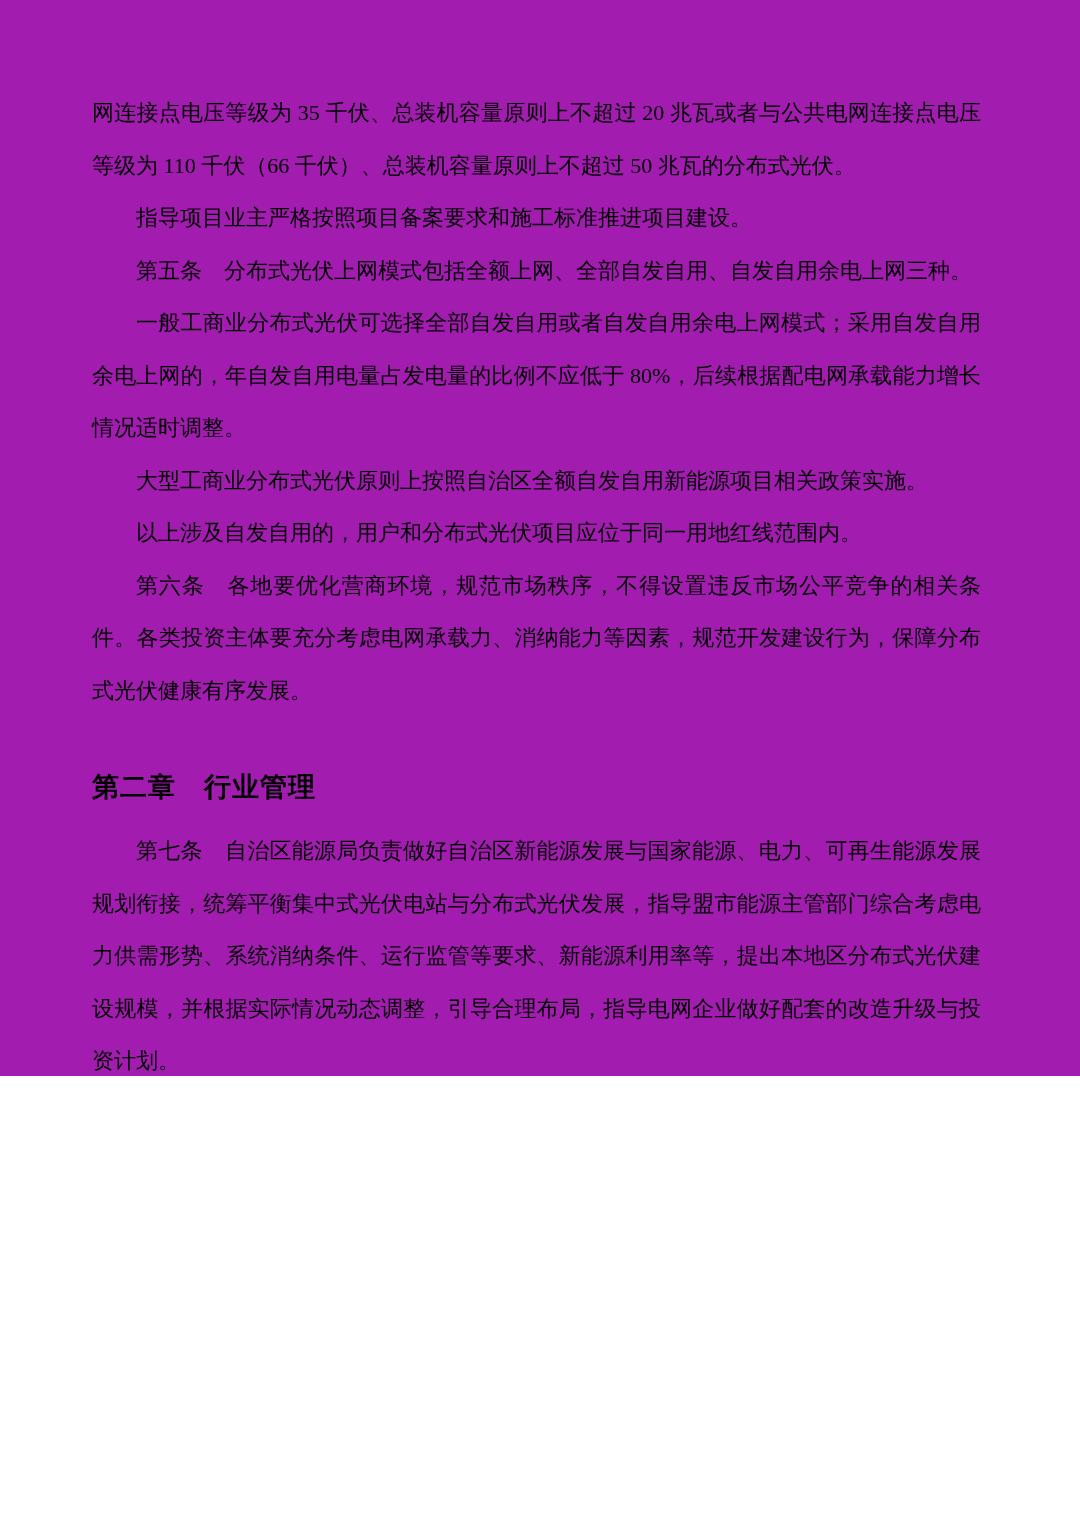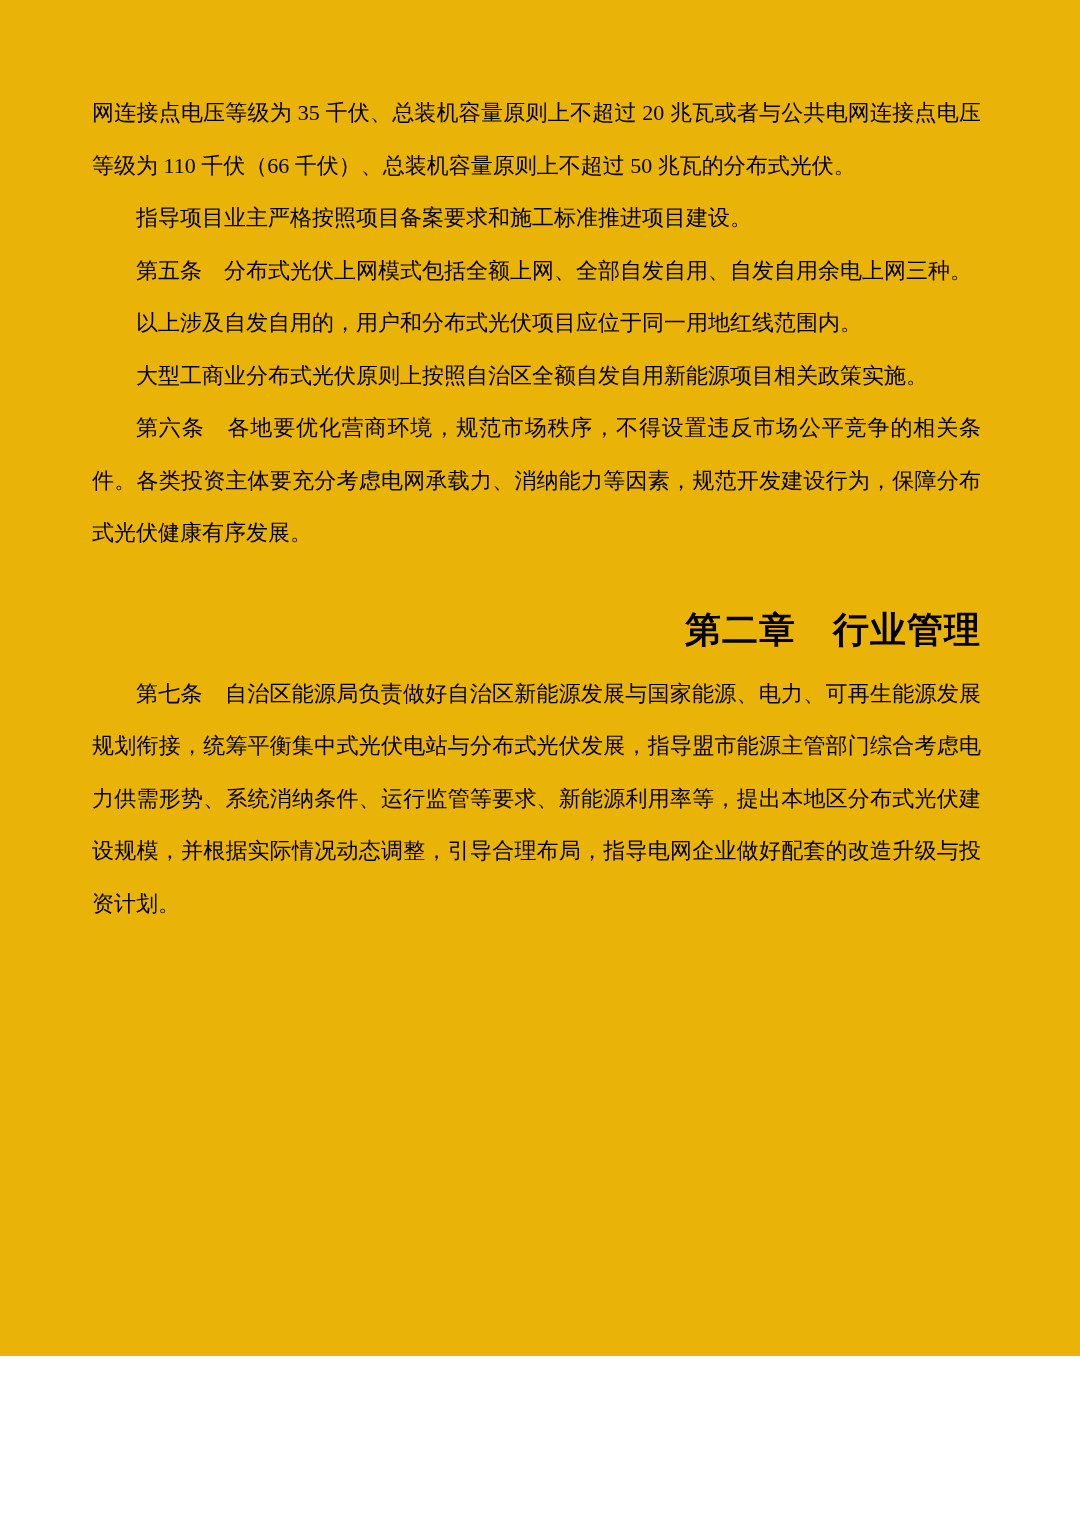--- a/index.html
+++ b/index.html
@@ -3,22 +3,22 @@
 <meta charset="utf-8">
 <style>
   html, body {
     margin: 0;
     padding: 0;
     background: #ffffff;
   }
   .page {
     position: relative;
     width: 1080px;
-    height: 1356px;
-    background: #eab308;
+    height: 1076px;
+    background: #a21caf;
     overflow: hidden;
     font-family: "Liberation Serif", serif;
     color: #000000;
   }
   .body-text {
     position: absolute;
     left: 92px;
     top: 87px;
     width: 889px;
     font-size: 22px;
@@ -32,23 +32,23 @@
     text-indent: 2em;
   }
   .para.first {
     text-indent: 0;
   }
   .lead {
     font-weight: normal;
   }
   .chapter {
     margin: 44px 0 12px 0;
-    font-size: 36px;
+    font-size: 27px;
     font-weight: 600;
-    text-align: right;
+    text-align: left;
     text-indent: 0;
     line-height: 52px;
     letter-spacing: 1px;
   }
   .page-number {
     position: absolute;
     left: 99px;
     top: 1393px;
     font-size: 23px;
     line-height: 28px;
@@ -61,24 +61,25 @@
 <div class="page">
   <div class="body-text">
 
     <p class="para first"><b class="lead"></b><span>网连接点电压等级为 35 千伏、总装机容量原则上不超过 20 兆瓦或者与公共电网连接点电压等级为 110 千伏（66 千伏）、总装机容量原则上不超过 50 兆瓦的分布式光伏。</span></p>
 
     <p class="para"><b class="lead"></b><span>指导项目业主严格按照项目备案要求和施工标准推进项目建设。</span></p>
 
     <p class="para"><b class="lead">第五条</b><span>　分布式光伏上网模式包括全额上网、全部自发自用、自发自用余电上网三种。</span></p>
 
 
+    <p class="para"><b class="lead"></b><span>一般工商业分布式光伏可选择全部自发自用或者自发自用余电上网模式；采用自发自用余电上网的，年自发自用电量占发电量的比例不应低于 80%，后续根据配电网承载能力增长情况适时调整。</span></p>
+
+    <p class="para"><b class="lead"></b><span>大型工商业分布式光伏原则上按照自治区全额自发自用新能源项目相关政策实施。</span></p>
 
     <p class="para"><b class="lead"></b><span>以上涉及自发自用的，用户和分布式光伏项目应位于同一用地红线范围内。</span></p>
-
-    <p class="para"><b class="lead"></b><span>大型工商业分布式光伏原则上按照自治区全额自发自用新能源项目相关政策实施。</span></p>
 
     <p class="para"><b class="lead">第六条</b><span>　各地要优化营商环境，规范市场秩序，不得设置违反市场公平竞争的相关条件。各类投资主体要充分考虑电网承载力、消纳能力等因素，规范开发建设行为，保障分布式光伏健康有序发展。</span></p>
 
     <h2 class="chapter">第二章　行业管理</h2>
 
     <p class="para"><b class="lead">第七条</b><span>　自治区能源局负责做好自治区新能源发展与国家能源、电力、可再生能源发展规划衔接，统筹平衡集中式光伏电站与分布式光伏发展，指导盟市能源主管部门综合考虑电力供需形势、系统消纳条件、运行监管等要求、新能源利用率等，提出本地区分布式光伏建设规模，并根据实际情况动态调整，引导合理布局，指导电网企业做好配套的改造升级与投资计划。</span></p>
 
 
   </div>
 

